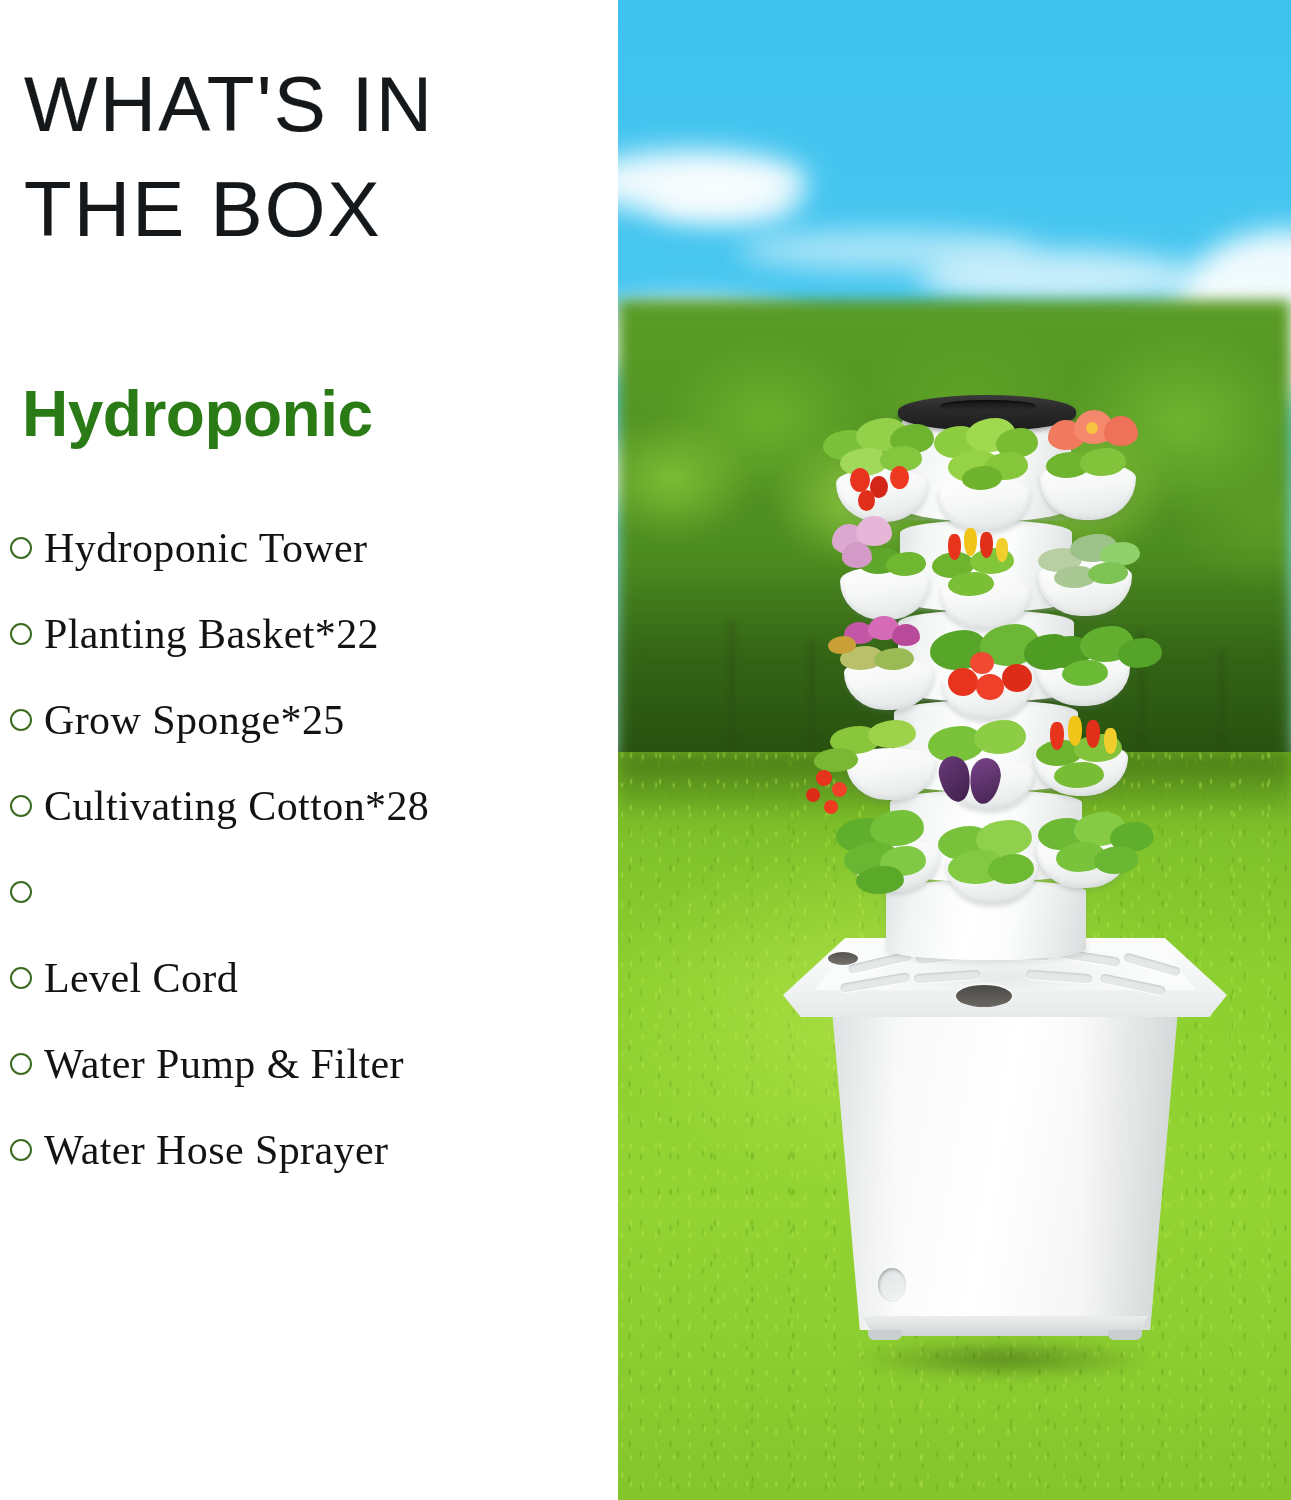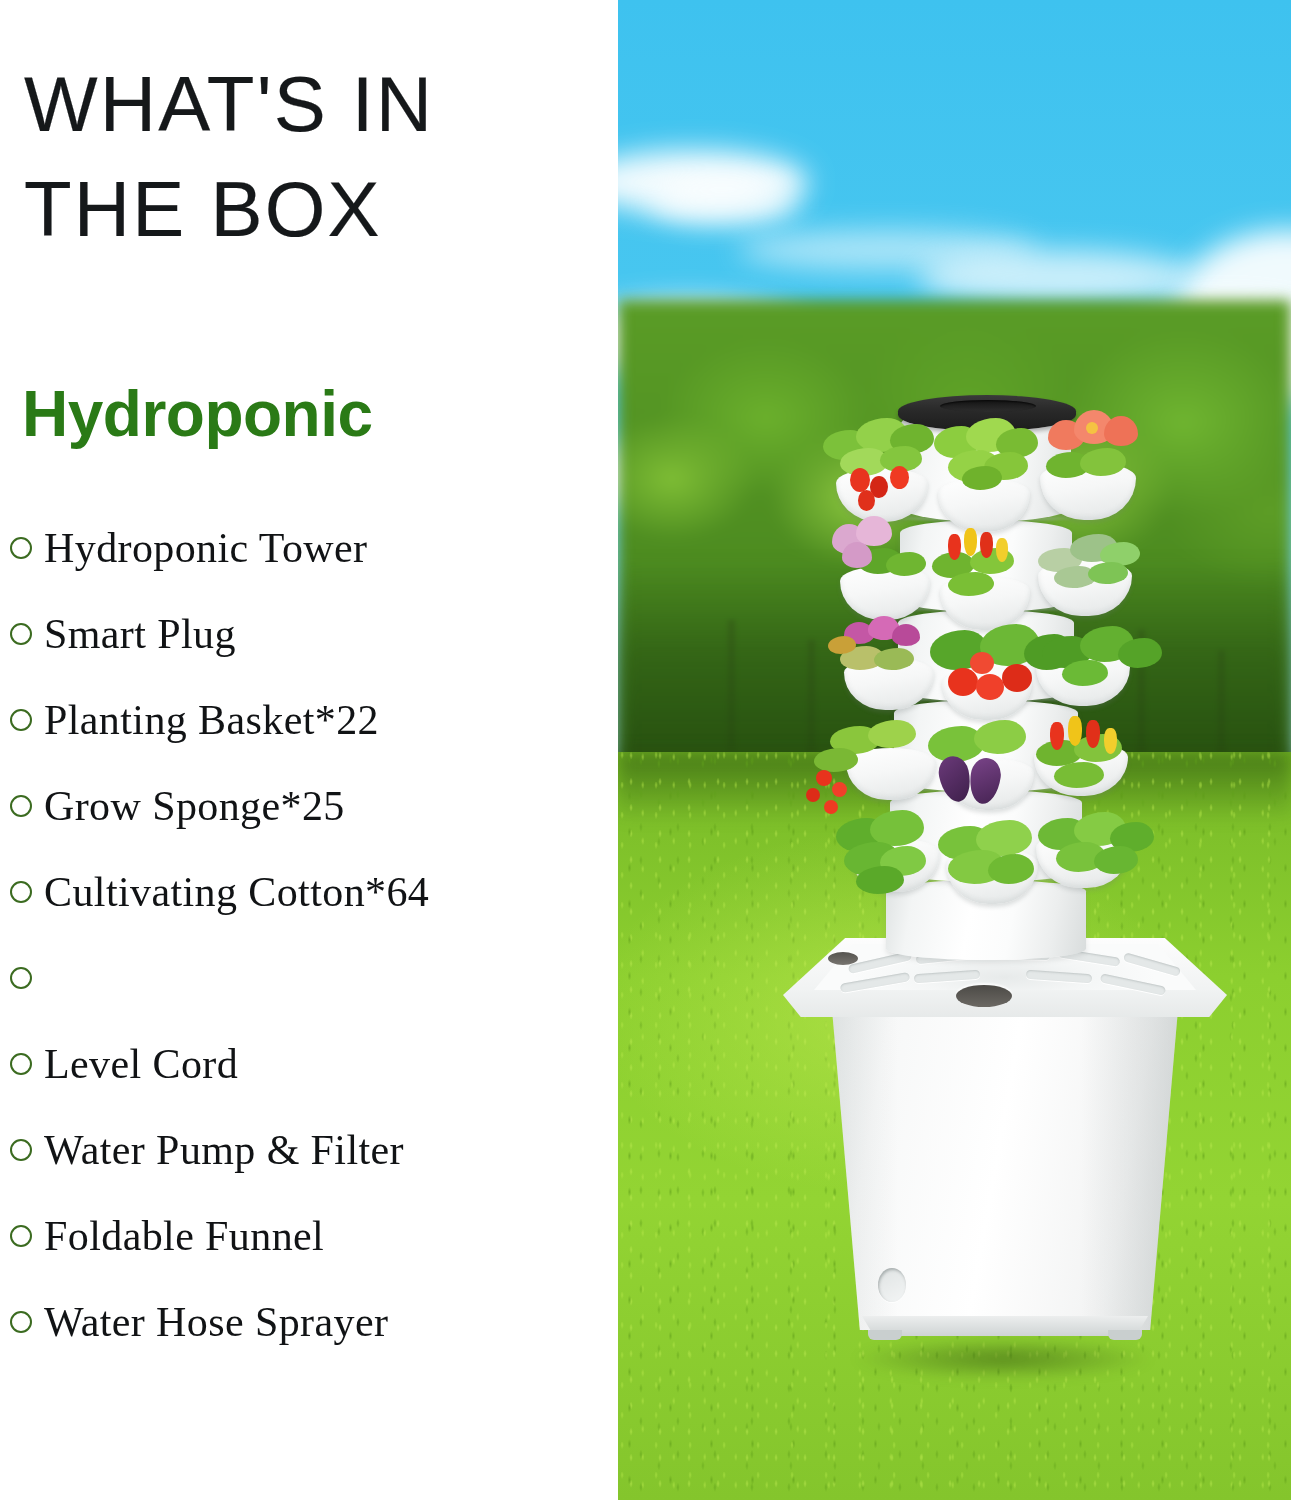--- a/index.html
+++ b/index.html
@@ -258,48 +258,40 @@
 
     <h2 id="accessories-heading">Hydroponic</h2>
 
     <ul id="accessory-list">
       <li class="accessory-item">
         <span class="bullet-ring"></span>
         <span class="accessory-label">Hydroponic Tower</span>
       </li>
       <li class="accessory-item">
         <span class="bullet-ring"></span>
-        <span class="accessory-label">Smart Plug</span>
-      </li>
-      <li class="accessory-item">
-        <span class="bullet-ring"></span>
         <span class="accessory-label">Planting Basket*22</span>
       </li>
       <li class="accessory-item">
         <span class="bullet-ring"></span>
         <span class="accessory-label">Grow Sponge*25</span>
       </li>
       <li class="accessory-item">
         <span class="bullet-ring"></span>
-        <span class="accessory-label">Cultivating Cotton*64</span>
+        <span class="accessory-label">Cultivating Cotton*28</span>
       </li>
       <li class="accessory-item">
         <span class="bullet-ring"></span>
       </li>
       <li class="accessory-item">
         <span class="bullet-ring"></span>
         <span class="accessory-label">Level Cord</span>
       </li>
       <li class="accessory-item">
         <span class="bullet-ring"></span>
         <span class="accessory-label">Water Pump &amp; Filter</span>
-      </li>
-      <li class="accessory-item">
-        <span class="bullet-ring"></span>
-        <span class="accessory-label">Foldable Funnel</span>
       </li>
       <li class="accessory-item">
         <span class="bullet-ring"></span>
         <span class="accessory-label">Water Hose Sprayer</span>
       </li>
     </ul>
   </div>
 
   <div id="photo">
 

